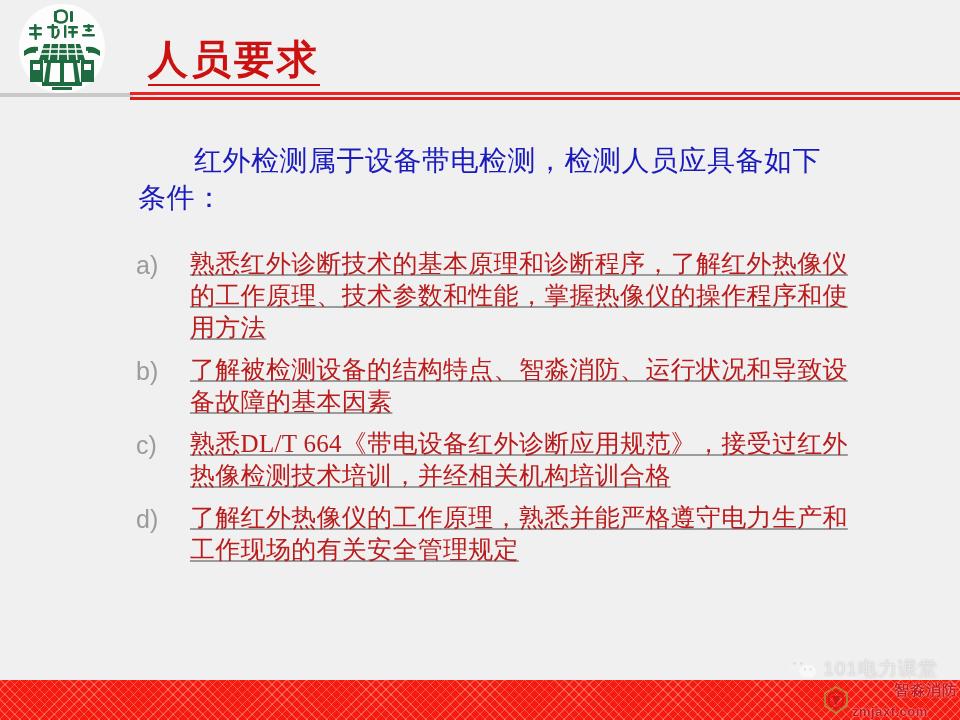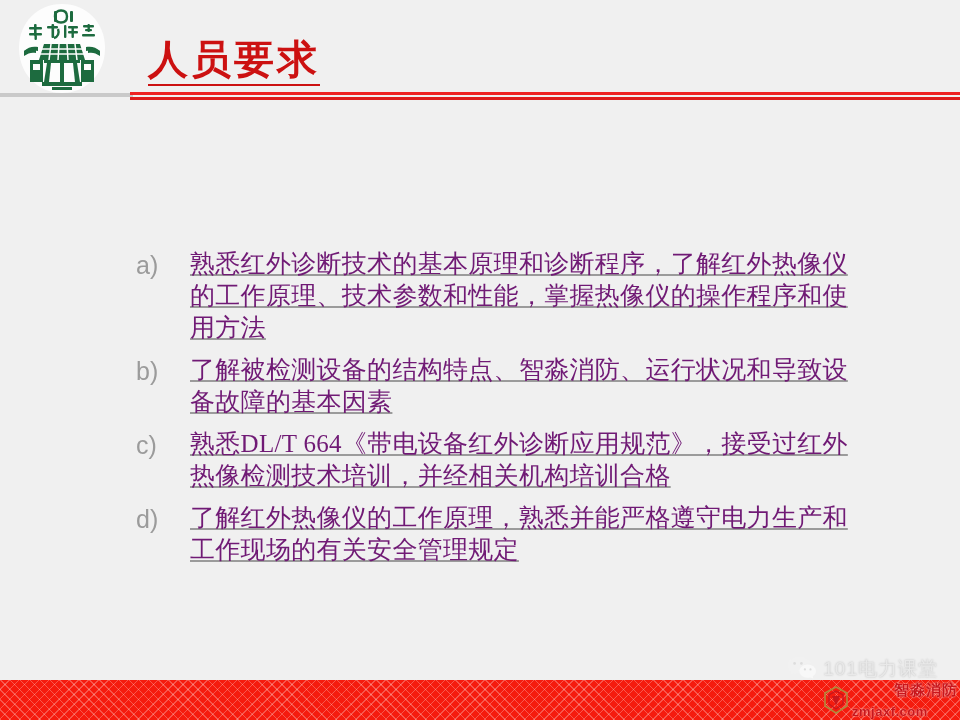--- a/index.html
+++ b/index.html
@@ -96,21 +96,21 @@
     font-size:25px;
     color:#9b9b9b;
     line-height:1.28;
     padding-top:1px;
   }
   .item-text {
     flex:1 1 auto;
     font-family:"Liberation Serif","DejaVu Serif",serif;
     font-size:25px;
     line-height:1.28;
-    color:#701a75;
+    color:#b91c1c;
     text-decoration:underline;
     text-decoration-color:#9b9b9b;
     text-underline-offset:2px;
     letter-spacing:0.3px;
   }
 
   
   .footer-bar {
     position:absolute;
     left:0; bottom:0;
@@ -249,20 +249,21 @@
       </svg>
     </div>
 
     <div class="slide-title">人员要求</div>
 
     <div class="rule-gray"></div>
     <div class="rule-red"></div>
     <div class="rule-red-2"></div>
   </div>
 
+  <div class="intro">红外检测属于设备带电检测，检测人员应具备如下条件：</div>
 
   <div class="list">
 
     <div class="list-item">
       <span class="marker">a)</span>
       <span class="item-text">熟悉红外诊断技术的基本原理和诊断程序，了解红外热像仪的工作原理、技术参数和性能，掌握热像仪的操作程序和使用方法</span>
     </div>
 
     <div class="list-item">
       <span class="marker">b)</span>

